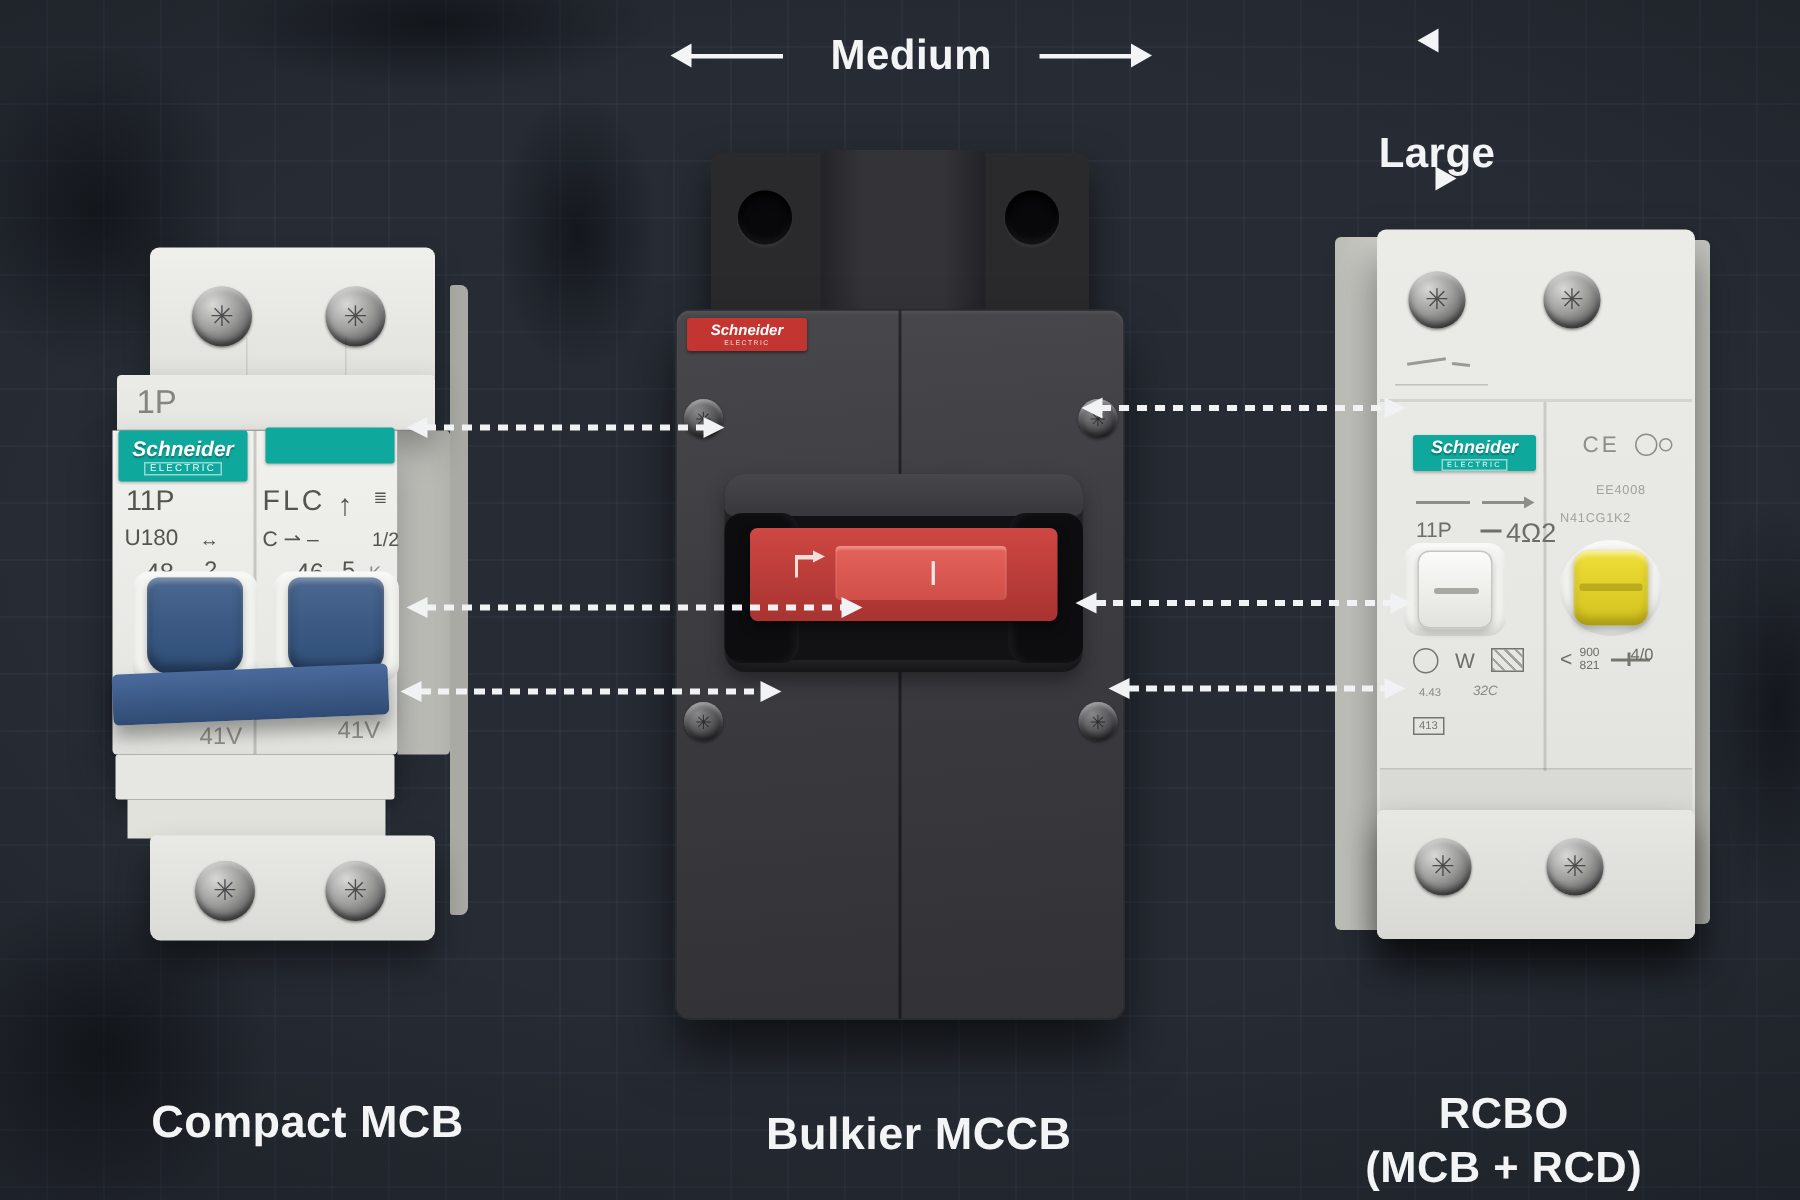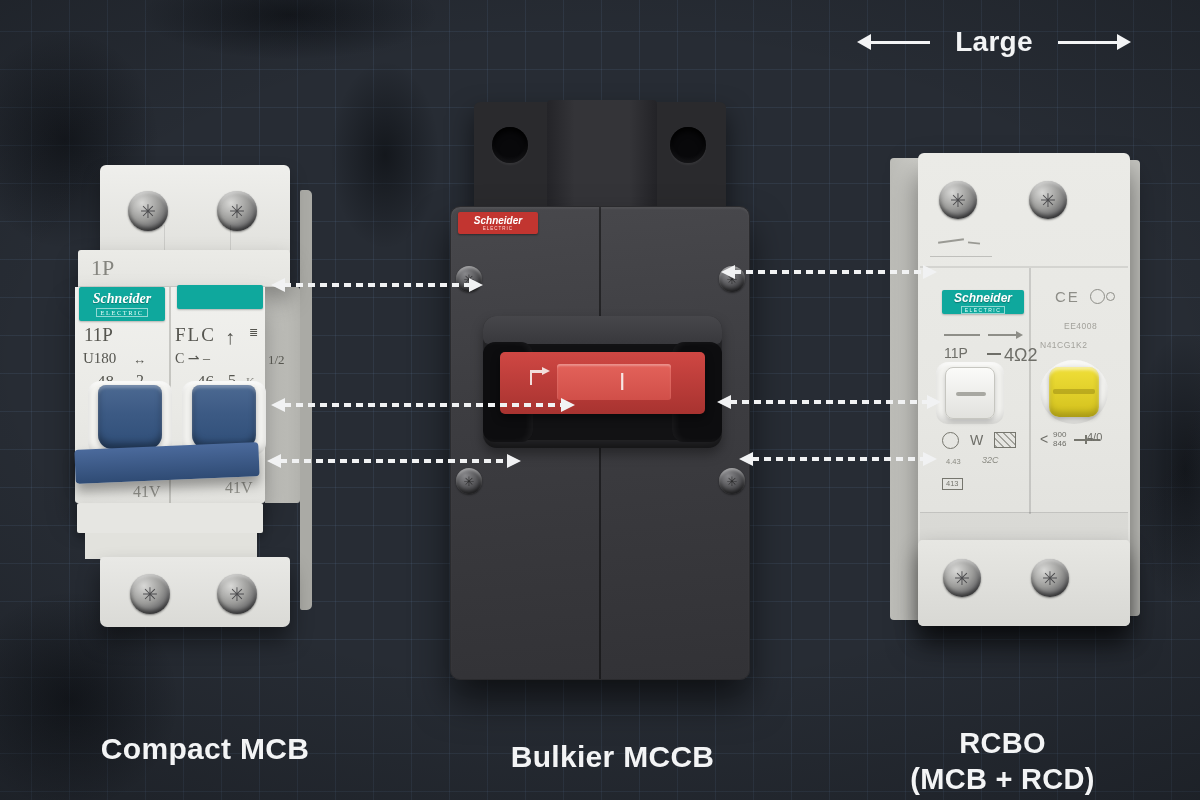--- a/index.html
+++ b/index.html
@@ -73,27 +73,32 @@
 
 <div id="stage">
 
   <div class="blotch" style="left:-30px; top:30px; width:190px; height:220px;"></div>
   <div class="blotch" style="left:140px; top:-30px; width:300px; height:90px;"></div>
   <div class="blotch" style="left:-40px; top:590px; width:220px; height:220px;"></div>
   <div class="blotch" style="left:330px; top:60px; width:110px; height:190px;"></div>
   <div class="blotch" style="left:1130px; top:330px; width:110px; height:280px;"></div>
   <div id="vignette"></div>
 
-  <div class="size-row" style="left:870px; top:26px; width:248px;">
+  <div class="size-row" style="left:460px; top:21px; width:295px;">
+    <div class="shaft hl" style="flex-basis:62px;"></div>
+    <div class="lbl">Medium</div>
+    <div class="shaft hr" style="flex-basis:62px;"></div>
+  </div>
+  <div class="size-row" style="left:834px; top:26px; width:248px;flex-direction:column;">
     <div class="shaft hl"></div>
     <div class="lbl">Large</div>
     <div class="shaft hr"></div>
   </div>
 
-  <div class="breaker" style="left:75px; top:165px; width:237px; height:594px;font-family:Liberation Serif, serif;">
+  <div class="breaker" style="left:75px; top:165px; width:237px; height:594px;">
 
     <div class="abs" style="left:225px; top:25px; width:12px; height:420px; background:#aaaaa5; border-radius:2px 5px 5px 2px;"></div>
     <div class="abs" style="left:190px; top:122px; width:35px; height:216px; background:linear-gradient(90deg,#cfcfca,#b2b2ad); border-radius:0 3px 3px 0;"></div>
 
     <div class="abs" style="left:25px; top:0; width:190px; height:88px; background:linear-gradient(180deg,#efefec,#e1e1dd); border-radius:6px 6px 2px 2px; box-shadow:0 10px 18px rgba(0,0,0,.3);">
       <div class="screw" style="left:28px; top:26px; width:40px; height:40px;"></div>
       <div class="screw" style="left:117px; top:26px; width:40px; height:40px;"></div>
       <div class="abs" style="left:64px; top:60px; width:1px; height:26px; background:rgba(0,0,0,.1);"></div>
       <div class="abs" style="left:130px; top:60px; width:1px; height:26px; background:rgba(0,0,0,.1);"></div>
     </div>
@@ -113,21 +118,21 @@
 
     <span class="t" style="left:9px;  top:160px; font-size:19px;">11P</span>
     <span class="t" style="left:8px;  top:186px; font-size:15px;">U180</span>
     <span class="t" style="left:58px; top:188px; font-size:13px;">↔</span>
     <span class="t" style="left:22px; top:208px; font-size:17px;">48</span>
     <span class="t" style="left:61px; top:208px; font-size:16px;">2</span>
     <span class="t" style="left:100px; top:160px; font-size:19px; letter-spacing:2px;">FLC</span>
     <span class="t" style="left:100px; top:187px; font-size:14px;">C ⇀ –</span>
     <span class="t" style="left:150px; top:162px; font-size:20px;">↑</span>
     <span class="t" style="left:174px; top:162px; font-size:11px;">≣</span>
-    <span class="t" style="left:173px; top:188px; font-size:13px;margin-left:20px;">1/2</span>
+    <span class="t" style="left:173px; top:188px; font-size:13px;">1/2</span>
     <span class="t" style="left:122px; top:208px; font-size:17px;">46</span>
     <span class="t" style="left:153px; top:208px; font-size:16px;">5</span>
     <span class="t" style="left:171px; top:211px; font-size:12px; color:#8a8a84;">K</span>
 
     <div class="socket" style="left:13px; top:216px; width:84px; height:74px;"></div>
     <div class="socket" style="left:107px; top:216px; width:84px; height:74px;"></div>
     <div class="lever-blue" style="left:23px; top:220px; width:64px; height:64px;"></div>
     <div class="lever-blue" style="left:117px; top:220px; width:64px; height:64px;"></div>
 
     <div class="abs" style="left:0; top:281px; width:184px; height:34px; background:linear-gradient(180deg,#4b6a9c,#2f4b74); border-radius:4px; transform:rotate(-2.4deg); box-shadow:0 8px 12px rgba(0,0,0,.35); z-index:2;"></div>
@@ -220,21 +225,21 @@
     <div class="socket" style="left:150px; top:210px; width:68px; height:64px; border-radius:50%;"></div>
     <div class="abs" style="left:159px; top:217px; width:50px; height:50px; background:linear-gradient(180deg,#f0df38,#d2c01c); border-radius:10px; box-shadow:inset 0 3px 3px rgba(255,255,255,.5), inset 0 -5px 6px rgba(0,0,0,.2), 0 2px 4px rgba(0,0,0,.25);">
       <div class="abs" style="left:4px; top:22px; width:42px; height:5px; background:rgba(118,104,10,.35); border-radius:2px;"></div>
     </div>
 
     <div class="ring-icon" style="left:52px; top:282px; width:17px; height:17px; border-color:#76766e;"></div>
     <span class="t" style="left:80px; top:283px; font-size:14px; color:#6e6e68;">W</span>
     <div class="abs" style="left:104px; top:282px; width:22px; height:16px; border:1.6px solid #76766e; background:repeating-linear-gradient(45deg, rgba(118,118,110,.6) 0 1.5px, transparent 1.5px 5px);"></div>
     <span class="t" style="left:150px; top:282px; font-size:14px; color:#6e6e68;">&lt;</span>
     <span class="t" style="left:163px; top:281px; font-size:8px; color:#6e6e68;">900</span>
-    <span class="t" style="left:163px; top:290px; font-size:8px; color:#6e6e68;">846</span>
+    <span class="t" style="left:163px; top:290px; font-size:8px; color:#6e6e68;">821</span>
     <div class="abs" style="left:184px; top:289px; width:26px; height:1.5px; background:#76766e;"></div>
     <div class="abs" style="left:195px; top:285px; width:2px; height:9px; background:#76766e;"></div>
     <span class="t" style="left:197px; top:282px; font-size:11px; color:#6e6e68;">4/0</span>
 
     <span class="t" style="left:56px; top:308px; font-size:7.5px; color:#8a8a82;">4.43</span>
     <span class="t" style="left:92px; top:306px; font-size:9px; font-style:italic; color:#8a8a82;">32C</span>
     <span class="t" style="left:52px; top:328px; font-size:7.5px; color:#76766e; border:1.5px solid #76766e; padding:1px 3px;">413</span>
 
     <div class="abs" style="left:30px; top:362px; width:208px; height:28px; background:rgba(0,0,0,.04); border-top:1px solid rgba(0,0,0,.1);"></div>
     <div class="abs" style="left:28px; top:390px; width:212px; height:86px; background:linear-gradient(180deg,#e7e7e3,#d8d8d4); border-radius:5px; box-shadow:0 12px 22px rgba(0,0,0,.45);">

